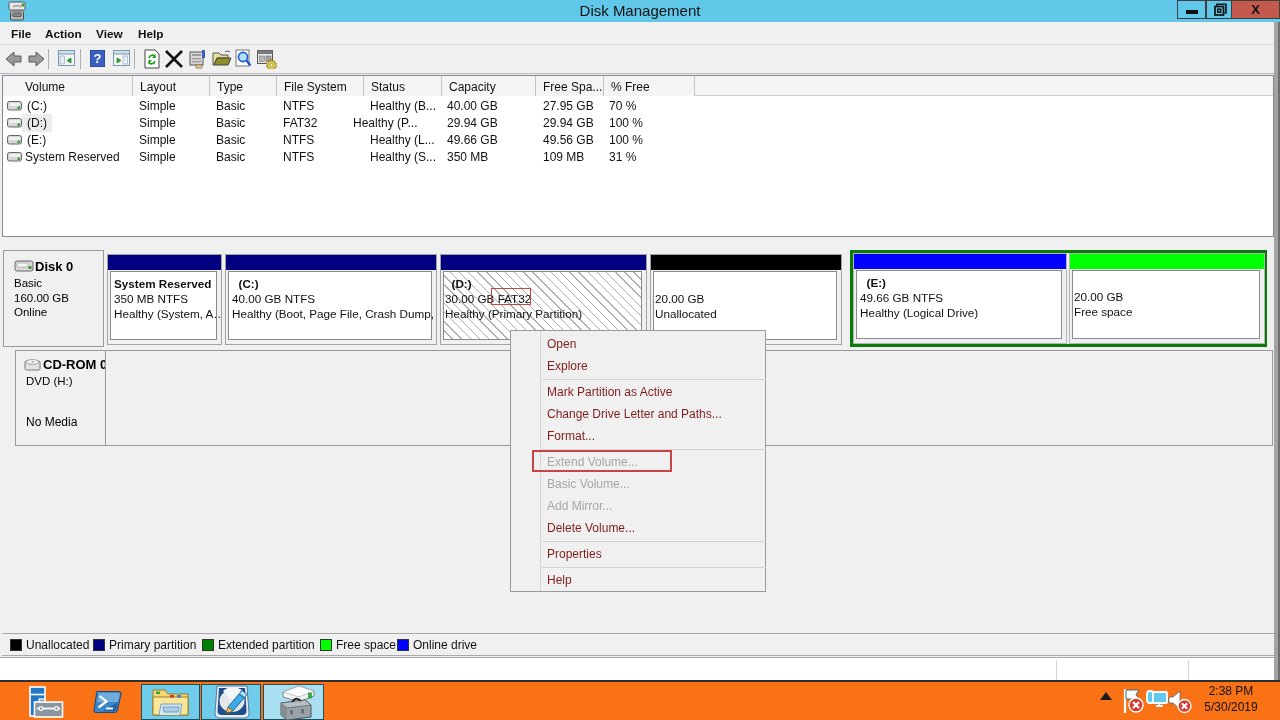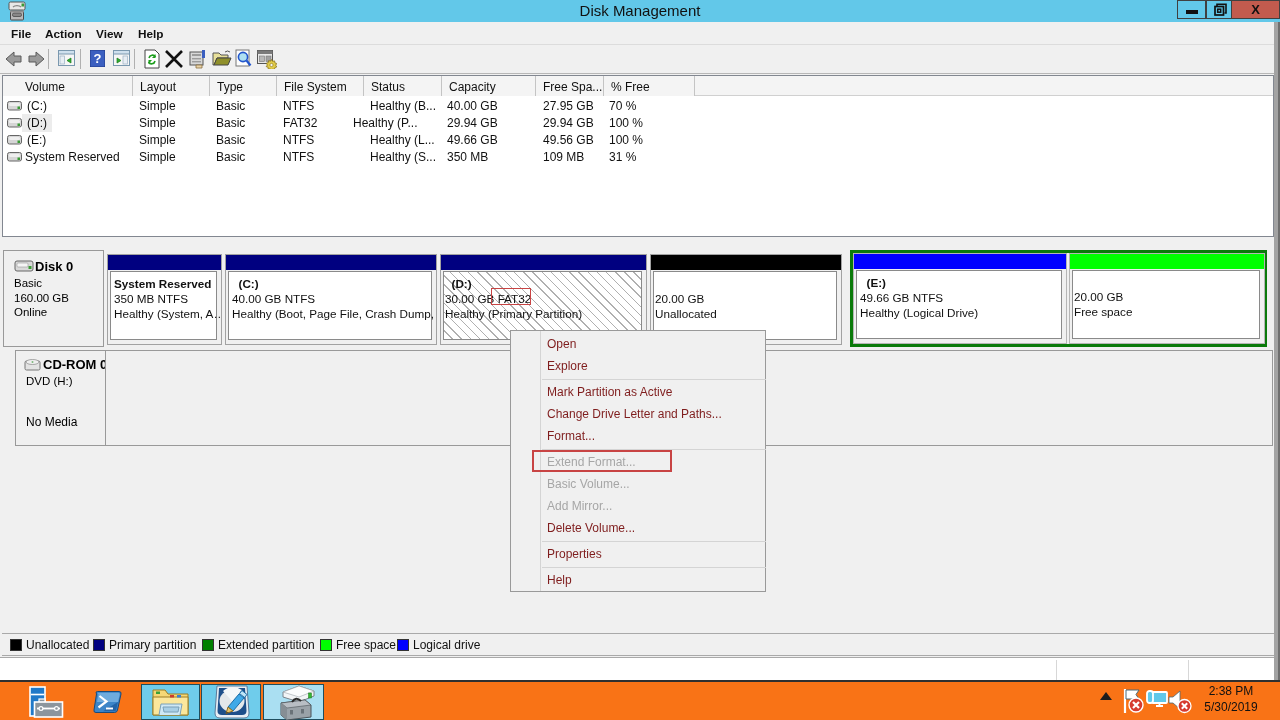--- a/index.html
+++ b/index.html
@@ -289,21 +289,21 @@
 <div id="legend" class="abs">
   <div class="lsq" style="left:8px;  background:#000000;"></div>
     <span class="llab" style="left:24px;">Unallocated</span>
   <div class="lsq" style="left:91px; background:#000080;"></div>
     <span class="llab" style="left:107px;">Primary partition</span>
   <div class="lsq" style="left:200px;background:#008000;"></div>
     <span class="llab" style="left:216px;">Extended partition</span>
   <div class="lsq" style="left:318px;background:#00ff00;"></div>
     <span class="llab" style="left:334px;">Free space</span>
   <div class="lsq" style="left:395px;background:#0000ff;"></div>
-    <span class="llab" style="left:411px;">Logical drive</span>
+    <span class="llab" style="left:411px;">Online drive</span>
 </div>
 
 <div id="statusbar" class="abs">
   <div class="ssep" style="left:1056px;"></div>
   <div class="ssep" style="left:1188px;"></div>
 </div>
 
 <div id="rightedge" class="abs"></div>
 
 <div id="taskbar" class="abs">
@@ -379,21 +379,21 @@
 
 <div id="ctxmenu" class="abs">
   <div class="gutter"></div>
   <div class="mi" style="top:2px;">Open</div>
   <div class="mi" style="top:24px;">Explore</div>
   <div class="msep" style="top:48px;"></div>
   <div class="mi" style="top:50px;">Mark Partition as Active</div>
   <div class="mi" style="top:72px;">Change Drive Letter and Paths...</div>
   <div class="mi" style="top:94px;">Format...</div>
   <div class="msep" style="top:118px;"></div>
-  <div class="mi dis" style="top:120px;">Extend Format...</div>
+  <div class="mi dis" style="top:120px;">Extend Volume...</div>
   <div class="mi dis" style="top:142px;">Basic Volume...</div>
   <div class="mi dis" style="top:164px;">Add Mirror...</div>
   <div class="mi" style="top:186px;">Delete Volume...</div>
   <div class="msep" style="top:210px;"></div>
   <div class="mi" style="top:212px;">Properties</div>
   <div class="msep" style="top:236px;"></div>
   <div class="mi" style="top:238px;">Help</div>
 </div>
 
 <div class="redbox" style="left:532px; top:450px; width:140px; height:22px;"></div>

